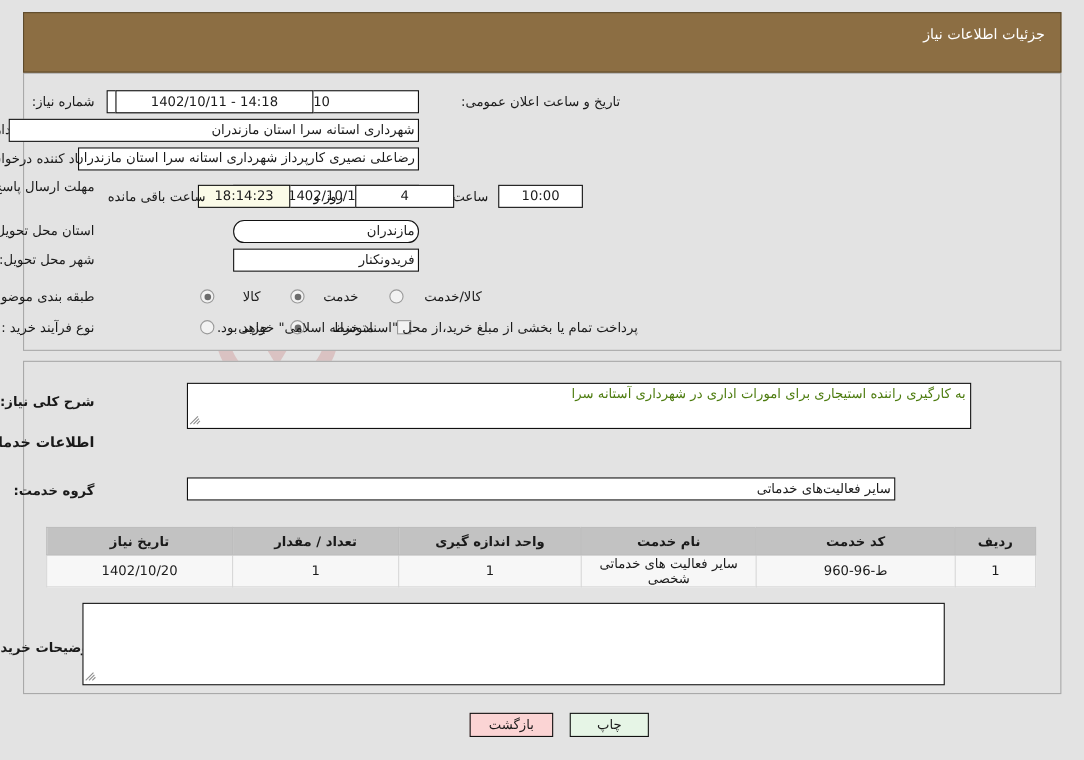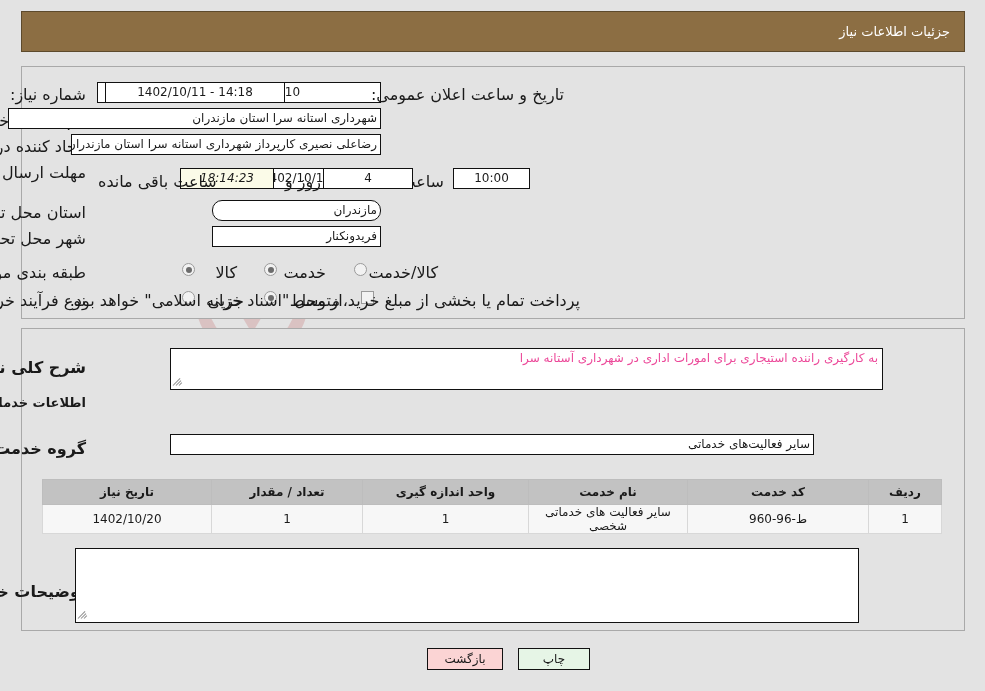--- a/index.html
+++ b/index.html
@@ -51,21 +51,21 @@
     width: 170px;
     height: 120px;
   }
 
   
   #header-bar {
     position: absolute;
     left: 21px;
     top: 11px;
     width: 944px;
-    height: 41px;
+    height: 55px;
     background: #8c6e43;
     border: 1px solid #5d4a2c;
     box-sizing: border-box;
     z-index: 10;
   }
   #header-title {
     position: absolute;
     right: 14px;
     top: 12px;
     color: #ffffff;
@@ -81,21 +81,21 @@
     background: #e3e3e3;
     z-index: 8;
   }
   #panel-top    { left: 21px; top: 66px;  width: 944px; height: 253px; }
   #panel-bottom { left: 21px; top: 328px; width: 944px; height: 303px; }
 
   
   .lbl {
     position: absolute;
     white-space: nowrap;
-    font-size: 16px;
+    font-size: 12px;
     color: #1a1a1a;
     z-index: 12;
   }
   .lbl-bold { font-weight: bold; }
   .link {
     position: absolute;
     white-space: nowrap;
     font-size: 12px;
     color: #3333cc;
     z-index: 12;
@@ -145,21 +145,21 @@
     z-index: 12;
   }
 
   
   .textarea {
     position: absolute;
     background: #ffffff;
     border: 1px solid #111111;
     box-sizing: border-box;
     font-size: 12px;
-    color: #ec4899;
+    color: #4d7c0f;
     padding: 2px 4px 0 4px;
     text-align: right;
     z-index: 12;
     overflow: hidden;
   }
   .resize-grip {
     position: absolute;
     left: 2px;
     bottom: 1px;
     width: 12px;
@@ -255,21 +255,21 @@
 <div class="lbl" style="right:899px; top:137px;">ایجاد کننده درخواست:</div>
 <div class="field right" style="right:604px; top:134px; width:310px;">رضاعلی نصیری کارپرداز شهرداری استانه سرا استان مازندران</div>
 <div class="link" style="right:993px; left:296px; top:137px;">اطلاعات تماس خریدار</div>
 
 <div class="lbl" style="right:899px; top:163px;"><span>مهلت ارسال پاسخ: تا تاریخ:</span></div>
 <div class="field center" style="right:604px; top:168px; width:169px;">1402/10/16</div>
 <div class="lbl" style="right:541px; top:172px;">ساعت</div>
 <div class="field center" style="right:455px; top:168px; width:77px;">10:00</div>
 <div class="field center" style="left:323px; top:168px; width:90px;">4</div>
 <div class="lbl" style="left:285px; top:172px;">روز و</div>
-<div class="field timer" style="left:180px; top:168px; width:94px;font-style:italic;">18:14:23</div>
+<div class="field timer" style="left:180px; top:168px; width:84px;">18:14:23</div>
 <div class="lbl" style="left:98px; top:172px;">ساعت باقی مانده</div>
 
 <div class="lbl" style="right:899px; top:203px;">استان محل تحویل:</div>
 <div class="field right" style="right:604px; top:200px; width:169px;border-radius:10px;">مازندران</div>
 
 <div class="lbl" style="right:899px; top:229px;">شهر محل تحویل:</div>
 <div class="field right" style="right:604px; top:226px; width:169px;">فریدونکنار</div>
 
 <div class="lbl" style="right:899px; top:263px;">طبقه بندی موضوعی:</div>
 <div class="radio on" style="right:790px; top:263px;"></div>

